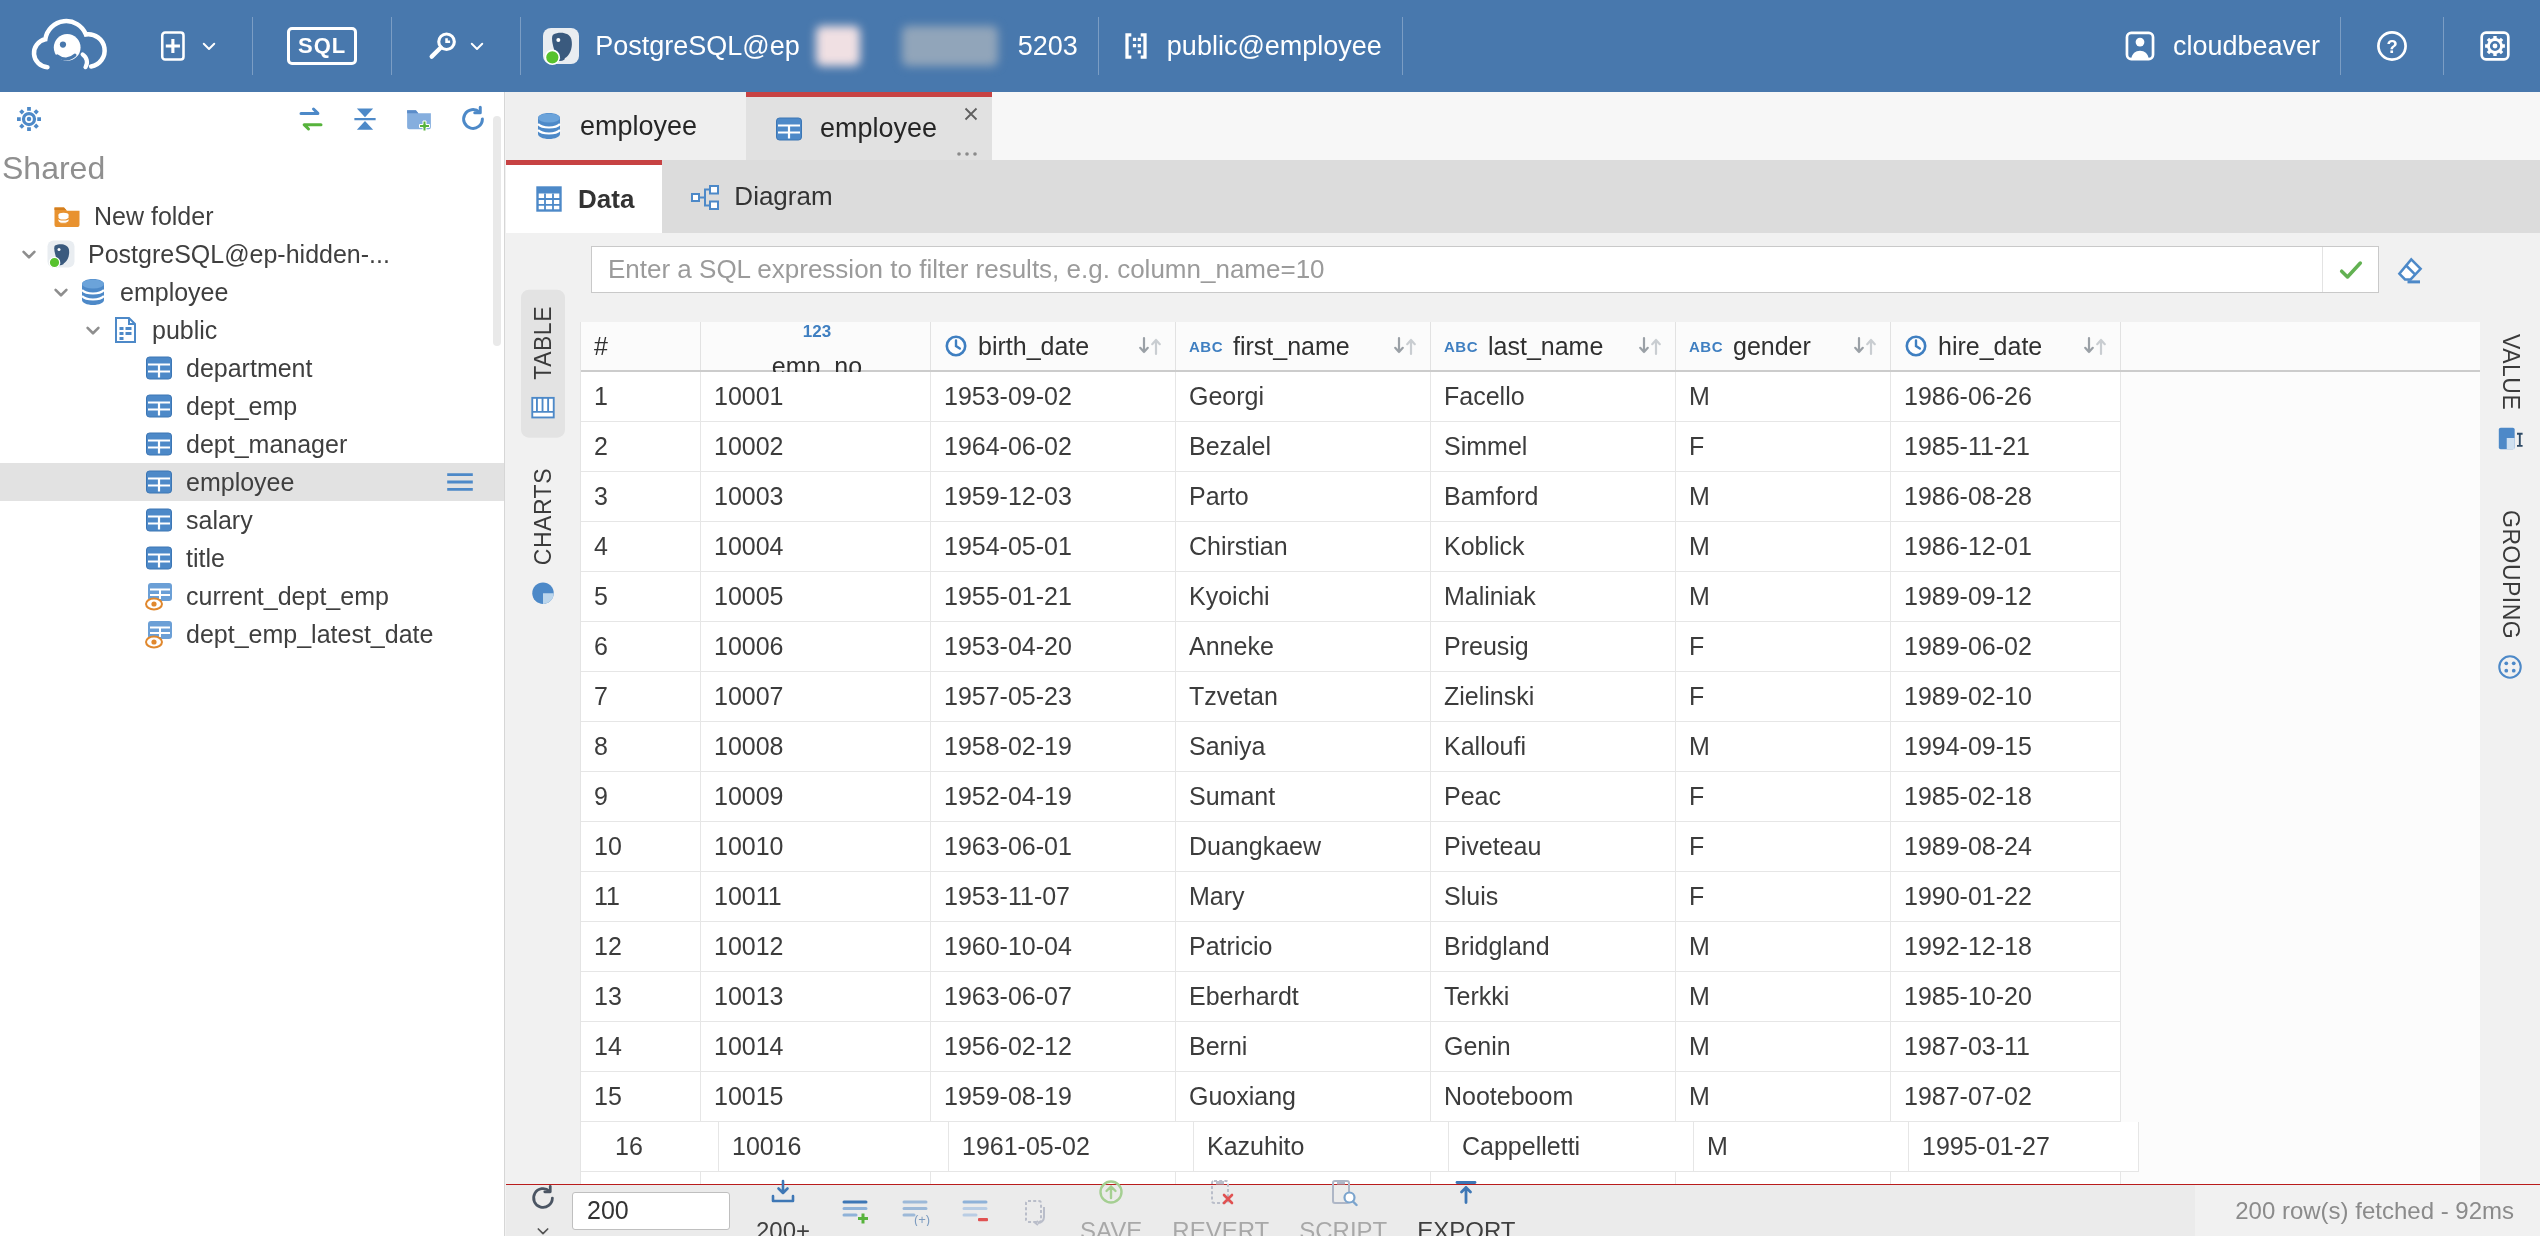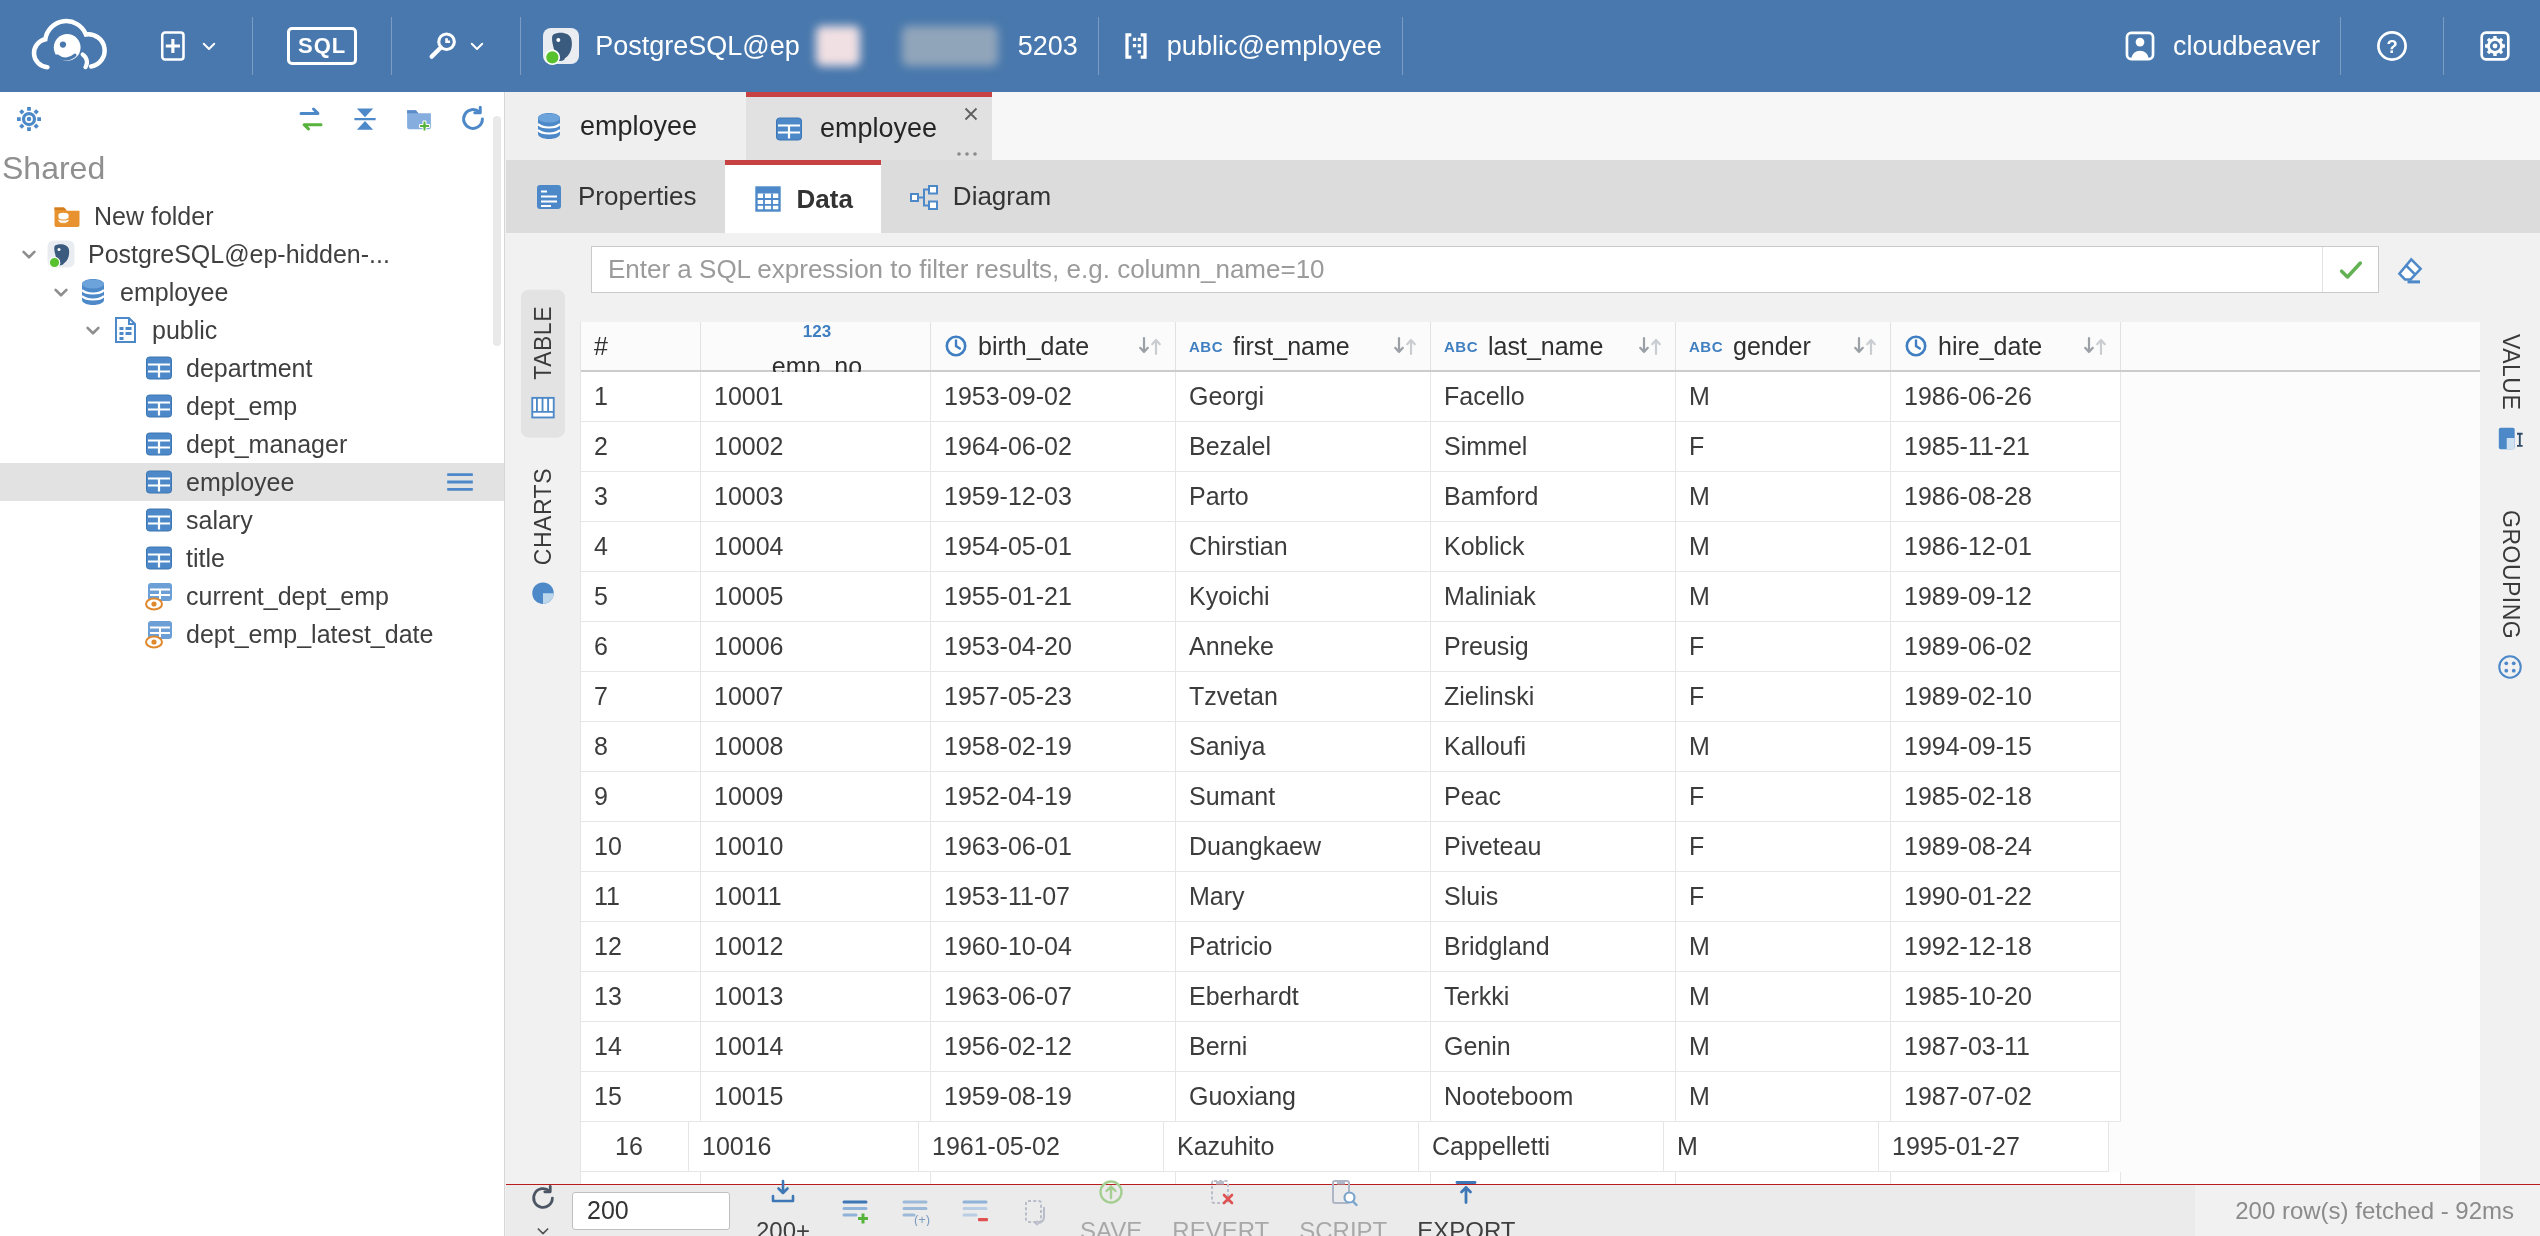--- a/index.html
+++ b/index.html
@@ -449,31 +449,20 @@
                  <span class="ico dots">
           <svg viewBox="0 0 26 12" fill="#8a8a8a">
             <circle cx="5" cy="8" r="1.8"></circle>
             <circle cx="13" cy="8" r="1.8"></circle>
             <circle cx="21" cy="8" r="1.8"></circle>
           </svg>
         </span>
       </div>
     </div>
   <div class="subtabstrip">
-      <div class="stab">
-        <span class="ico tabic">
-          <svg viewBox="0 0 30 30">
-            <rect x="3" y="3" width="24" height="24" rx="3" fill="#4d89c8"></rect>
-            <g stroke="#fff" stroke-width="2.2">
-              <path d="M7 9.5h6M7 14.5h16M7 19.5h16M7 24h10"></path>
-            </g>
-          </svg>
-        </span>
-        <span>Properties</span>
-      </div>
       <div class="stab active">
         <span class="ico tabic">
           <svg viewBox="0 0 30 30">
             <rect x="3.5" y="3.5" width="23" height="23" fill="#fff" stroke="#4d89c8" stroke-width="2.4"></rect>
             <rect x="3.5" y="3.5" width="23" height="6" fill="#4d89c8"></rect>
             <path d="M3.5 15h23M3.5 20.8h23M11 9.5v17M19 9.5v17" stroke="#4d89c8" stroke-width="1.8"></path>
           </svg>
         </span>
         <span>Data</span>
       </div>
@@ -789,21 +778,21 @@
         <div class="grow">
           <div class="gcell" style="width: 120px;">15</div>
           <div class="gcell" style="width: 230px;">10015</div>
           <div class="gcell" style="width: 245px;">1959-08-19</div>
           <div class="gcell" style="width: 255px;">Guoxiang</div>
           <div class="gcell" style="width: 245px;">Nooteboom</div>
           <div class="gcell" style="width: 215px;">M</div>
           <div class="gcell" style="width: 230px;">1987-07-02</div>
         </div>
         <div class="grow">
-          <div class="gcell" style="width: 108px; padding-left: 34px;">16</div>
+          <div class="gcell" style="width: 138px; padding-left: 34px;">16</div>
           <div class="gcell" style="width: 230px;">10016</div>
           <div class="gcell" style="width: 245px;">1961-05-02</div>
           <div class="gcell" style="width: 255px;">Kazuhito</div>
           <div class="gcell" style="width: 245px;">Cappelletti</div>
           <div class="gcell" style="width: 215px;">M</div>
           <div class="gcell" style="width: 230px;">1995-01-27</div>
         </div>
         <div class="grow">
           <div class="gcell" style="width: 120px;"></div>
           <div class="gcell" style="width: 230px;"></div>

